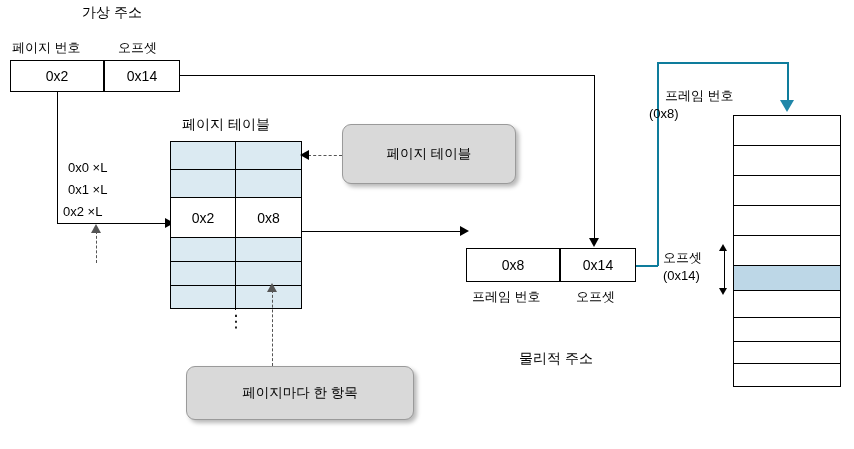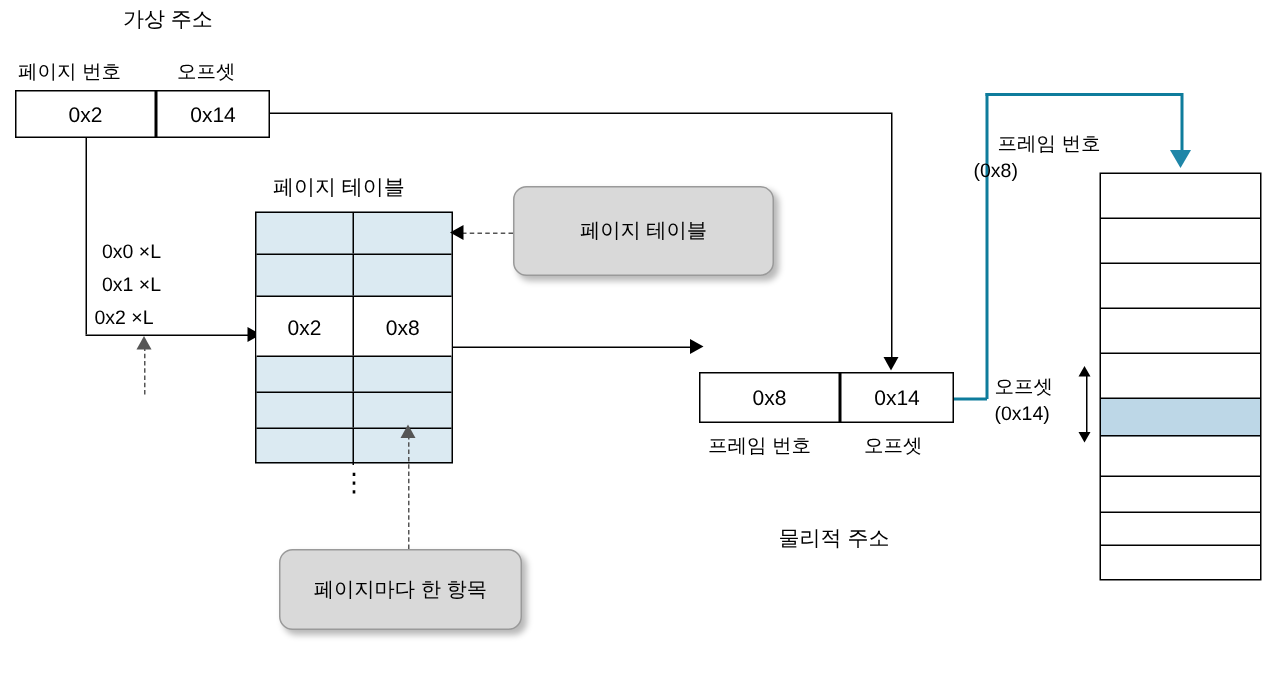--- a/index.html
+++ b/index.html
@@ -211,21 +211,21 @@
   <div class="vline dash" style="left:96px; top:231px; height:32px;"></div>
   <div class="arrow dashgrey up" style="left:91px; top:224px;"></div>
 
 
   <div class="bubble" style="left:342px; top:124px; width:174px; height:60px; flex-direction:column;">
     <div>페이지 테이블</div>
   </div>
   <div class="hline dash" style="left:308px; top:155px; width:34px;"></div>
   <div class="arrow dashgrey left" style="left:300px; top:150px;"></div>
 
-  <div class="bubble" style="left:186px; top:366px; width:162px; height:54px; flex-direction:column;">
+  <div class="bubble" style="left:186px; top:366px; width:228px; height:54px; flex-direction:column;">
     <div>페이지마다 한 항목</div>
   </div>
   <div class="vline dash" style="left:272px; top:290px; height:76px;"></div>
   <div class="arrow dashgrey up" style="left:267px; top:283px;"></div>
 
   <div class="hline" style="left:302px; top:231px; width:160px;"></div>
   <div class="arrow right" style="left:460px; top:226px;"></div>
 
   <div class="vabox" style="left:466px; top:248px; width:94px; height:34px;">
     <span>0x8</span>

